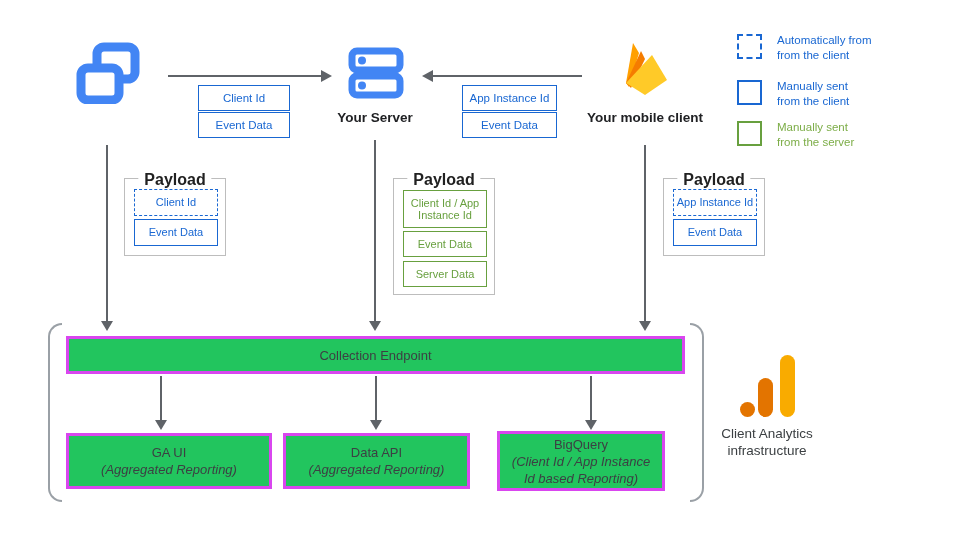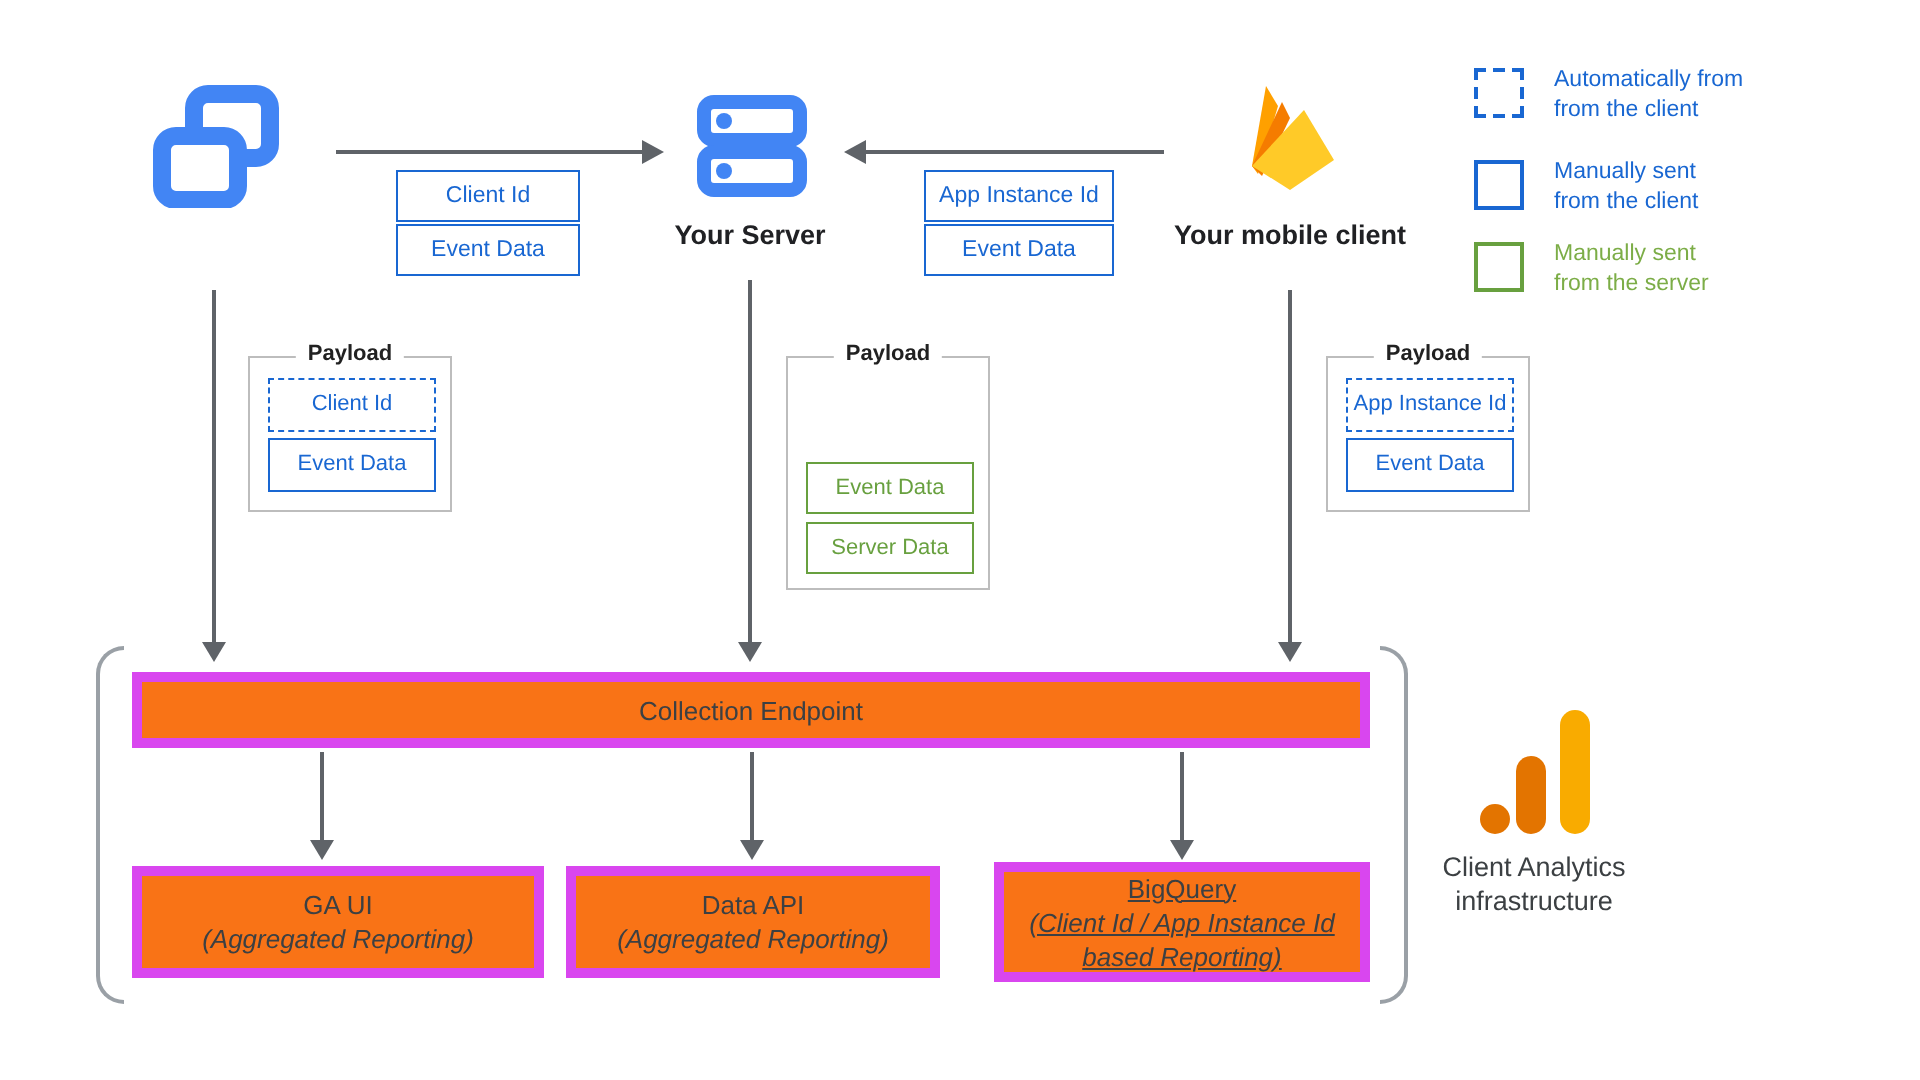--- a/index.html
+++ b/index.html
@@ -23,39 +23,39 @@
   .varrow .head-down { position:absolute; bottom:-9px; left:-5px; width:0; height:0;
     border-top:10px solid #5f6368; border-left:6px solid transparent; border-right:6px solid transparent; }
 
   
   .flowtag { position:absolute; display:flex; align-items:center; justify-content:center;
     background:#fff; border:1px solid #1967d2; color:#1967d2; font-size:11.5px; font-weight:500; text-align:center; }
 
   
   .payload { position:absolute; border:1px solid #bdbdbd; background:#fff; }
   .payload .ptitle { position:absolute; top:-8px; left:50%; transform:translateX(-50%);
-    background:#fff; padding:0 6px; font-size:11px; font-weight:bold; color:#212121; white-space:nowrap; }
+    background:#fff; padding:0 6px; font-size:16px; font-weight:bold; color:#212121; white-space:nowrap; }
   .tag { position:absolute; left:9px; width:84px; display:flex; align-items:center; justify-content:center;
     background:#fff; text-align:center; font-size:11px; font-weight:500; line-height:12.5px; padding:2px; }
   .tag.blue   { color:#1967d2; border:1.5px solid #1967d2; }
   .tag.dashed { border-style:dashed; }
   .tag.green  { color:#68a03f; border:1.5px solid #68a03f; }
 
   
   .legend-item { position:absolute; display:flex; align-items:flex-start; }
   .legend-swatch { width:25px; height:25px; background:#fff; flex:0 0 auto; }
   .sw-dashed-blue { border:2px dashed #1967d2; }
   .sw-solid-blue  { border:2px solid #1967d2; }
   .sw-solid-green { border:2px solid #68a03f; }
   .legend-text { margin-left:15px; font-size:11.5px; font-weight:500; line-height:14.5px; margin-top:-1px; }
   .legend-text.blue { color:#1967d2; }
   .legend-text.green { color:#7cad47; }
 
   
-  .gbox { position:absolute; border:5px solid #d946ef; background:#f97316; display:flex; flex-direction:column;
+  .gbox { position:absolute; border:3px solid #d946ef; background:#22c55e; display:flex; flex-direction:column;
     align-items:center; justify-content:center; color:#3c4043; font-size:13px; line-height:17px; text-align:center; }
   .gbox .sub { font-style:italic; }
   .bracket-left { position:absolute; border-left:2px solid #9aa0a6; border-top:2px solid #9aa0a6;
     border-bottom:2px solid #9aa0a6; border-radius:14px 0 0 14px; }
   .bracket-right { position:absolute; border-right:2px solid #9aa0a6; border-top:2px solid #9aa0a6;
     border-bottom:2px solid #9aa0a6; border-radius:0 14px 14px 0; }
 
   .ga-dot { position:absolute; border-radius:50%; background:#e37400; }
   .ga-bar { position:absolute; border-radius:8px; }
   .ga-caption { position:absolute; text-align:center; font-size:13.5px; font-weight:500;
@@ -131,20 +131,21 @@
   </div>
 
   <div class="payload" style="left:124px; top:178px; width:102px; height:78px;">
     <div class="ptitle">Payload</div>
     <div class="tag blue dashed" style="top:10px; height:27px;">Client Id</div>
     <div class="tag blue" style="top:40px; height:27px;">Event Data</div>
   </div>
 
   <div class="payload" style="left:393px; top:178px; width:102px; height:117px;">
     <div class="ptitle">Payload</div>
+    <div class="tag green" style="top:11px; height:38px;">Client Id / App Instance Id</div>
     <div class="tag green" style="top:52px; height:26px;">Event Data</div>
     <div class="tag green" style="top:82px; height:26px;">Server Data</div>
   </div>
 
   <div class="payload" style="left:663px; top:178px; width:102px; height:78px;">
     <div class="ptitle">Payload</div>
     <div class="tag blue dashed" style="top:10px; height:27px;">App Instance Id</div>
     <div class="tag blue" style="top:40px; height:27px;">Event Data</div>
   </div>
 
@@ -166,21 +167,21 @@
   </div>
 
   <div class="gbox" style="left:66px; top:433px; width:206px; height:56px;">
     <div>GA UI</div>
     <div class="sub">(Aggregated Reporting)</div>
   </div>
   <div class="gbox" style="left:283px; top:433px; width:187px; height:56px;">
     <div>Data API</div>
     <div class="sub">(Aggregated Reporting)</div>
   </div>
-  <div class="gbox" style="left:497px; top:431px; width:188px; height:60px; padding:0 10px;text-decoration:underline;">
+  <div class="gbox" style="left:497px; top:431px; width:168px; height:60px; padding:0 10px;">
     <div>BigQuery</div>
     <div class="sub">(Client Id / App Instance Id based Reporting)</div>
   </div>
 
   <div>
     <div class="ga-dot" style="left:740px; top:402px; width:15px; height:15px;"></div>
     <div class="ga-bar" style="left:758px; top:378px; width:15px; height:39px; background:#e37400;"></div>
     <div class="ga-bar" style="left:780px; top:355px; width:15px; height:62px; background:#f9ab00;"></div>
   </div>
   <div class="ga-caption" style="left:687px; top:425px; width:160px;">

